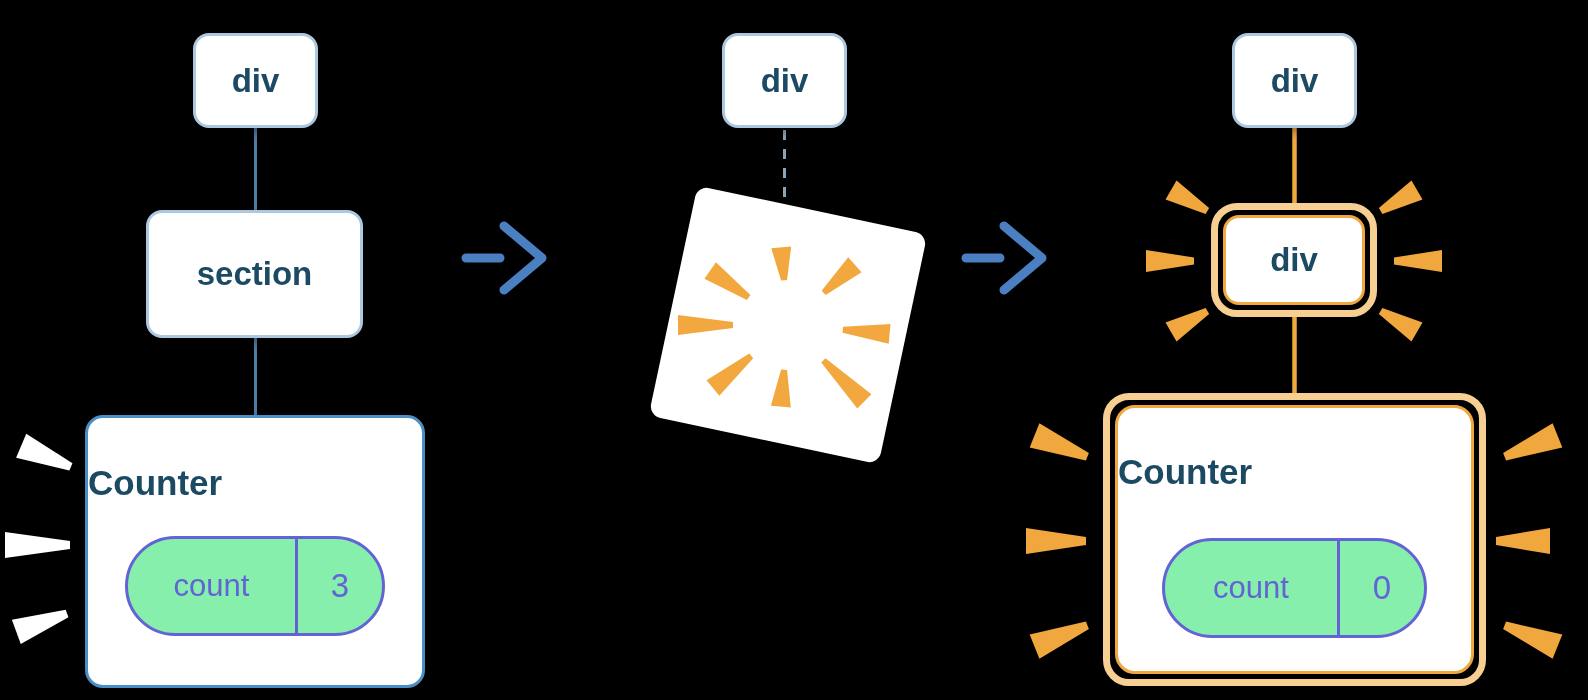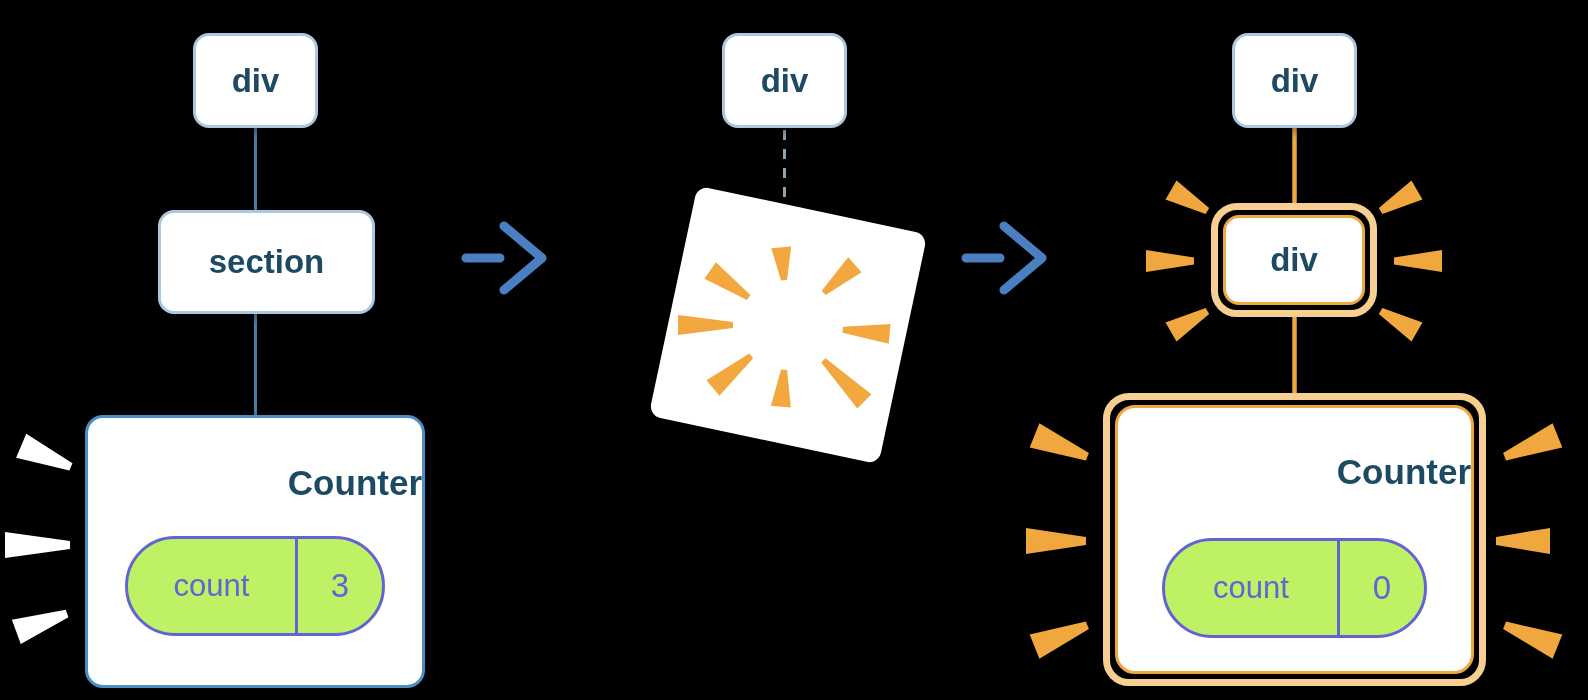--- a/index.html
+++ b/index.html
@@ -19,23 +19,23 @@
   .node{
     position:absolute;display:flex;align-items:center;justify-content:center;
     background:#ffffff;border:3px solid var(--node-border);border-radius:16px;
     color:var(--navy);font-size:33px;font-weight:600;
     box-shadow:0 4px 10px rgba(0,0,0,.35);
   }
   .counter-card{
     position:absolute;background:#ffffff;border:3px solid var(--counter-border);
     border-radius:18px;box-shadow:0 4px 12px rgba(0,0,0,.35);
   }
-  .counter-title{margin-top:45px;text-align:right;color:var(--navy);font-size:35px;font-weight:600;}
+  .counter-title{margin-top:45px;text-align:left;color:var(--navy);font-size:35px;font-weight:600;}
   .pill{
-    position:absolute;display:flex;height:100px;background:#bef264;
+    position:absolute;display:flex;height:100px;background:#86efac;
     border:3px solid var(--purple);border-radius:60px;color:var(--purple);
     font-size:31px;overflow:hidden;
   }
   .pill-key{display:flex;align-items:center;justify-content:center;border-right:3px solid var(--purple);}
   .pill-val{flex:1;display:flex;align-items:center;justify-content:center;font-size:33px;}
   .hl-outer{position:absolute;border:7px solid var(--orange-light);border-radius:26px;padding:5px;background:transparent;}
   .hl-inner{
     position:relative;width:100%;height:100%;background:#ffffff;border:3px solid var(--orange);
     border-radius:16px;display:flex;align-items:center;justify-content:center;
     color:var(--navy);font-size:33px;font-weight:600;
@@ -99,21 +99,21 @@
       <polygon points="200,-4 254,-13 254,13 200,4" transform="rotate(0)"></polygon>
       <polygon points="225,-4 282,-13 282,13 225,4" transform="rotate(22)"></polygon>
     </g>
   </svg>
 
   <div>
     <div class="node" style="left:193px;top:33px;width:125px;height:95px">
       <span>div</span>
     </div>
 
-    <div class="node" style="left:158px;top:210px;width:217px;height:104px">
+    <div class="node" style="left:146px;top:210px;width:217px;height:128px">
       <span>section</span>
     </div>
 
     <div class="counter-card" style="left:85px;top:415px;width:340px;height:273px">
       <div class="counter-title">Counter</div>
       <div class="pill" style="left:37px;top:118px;width:260px">
         <span class="pill-key" style="width:170px">count</span>
         <span class="pill-val">3</span>
       </div>
     </div>

